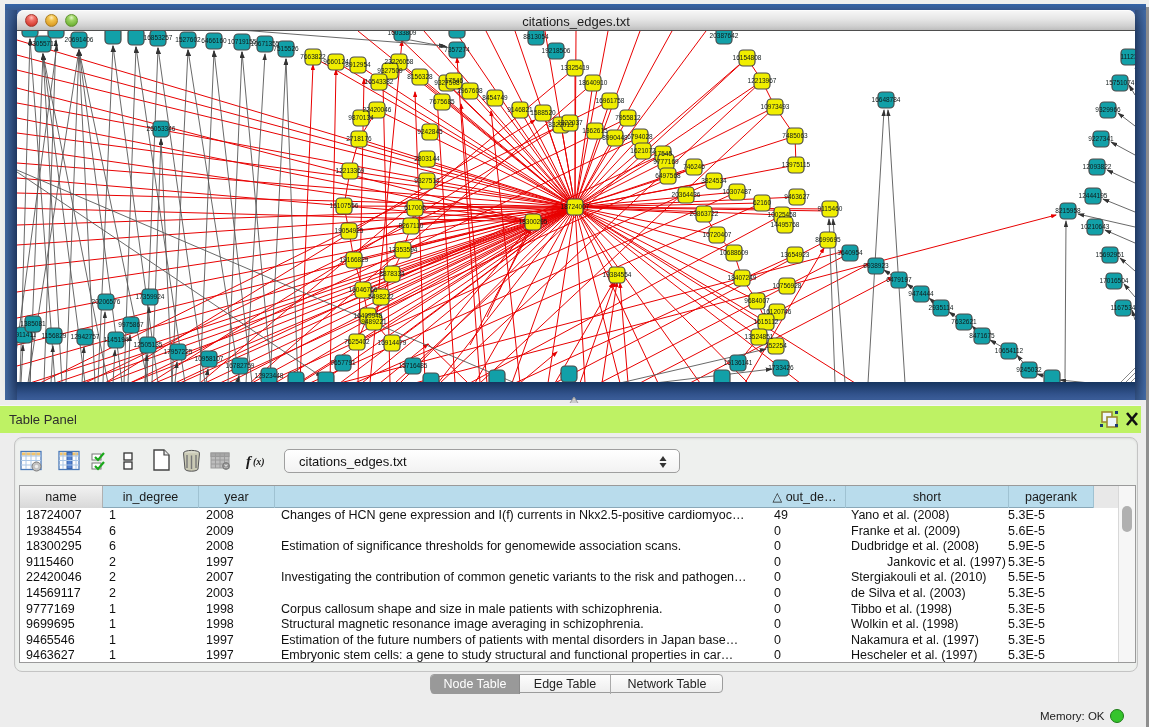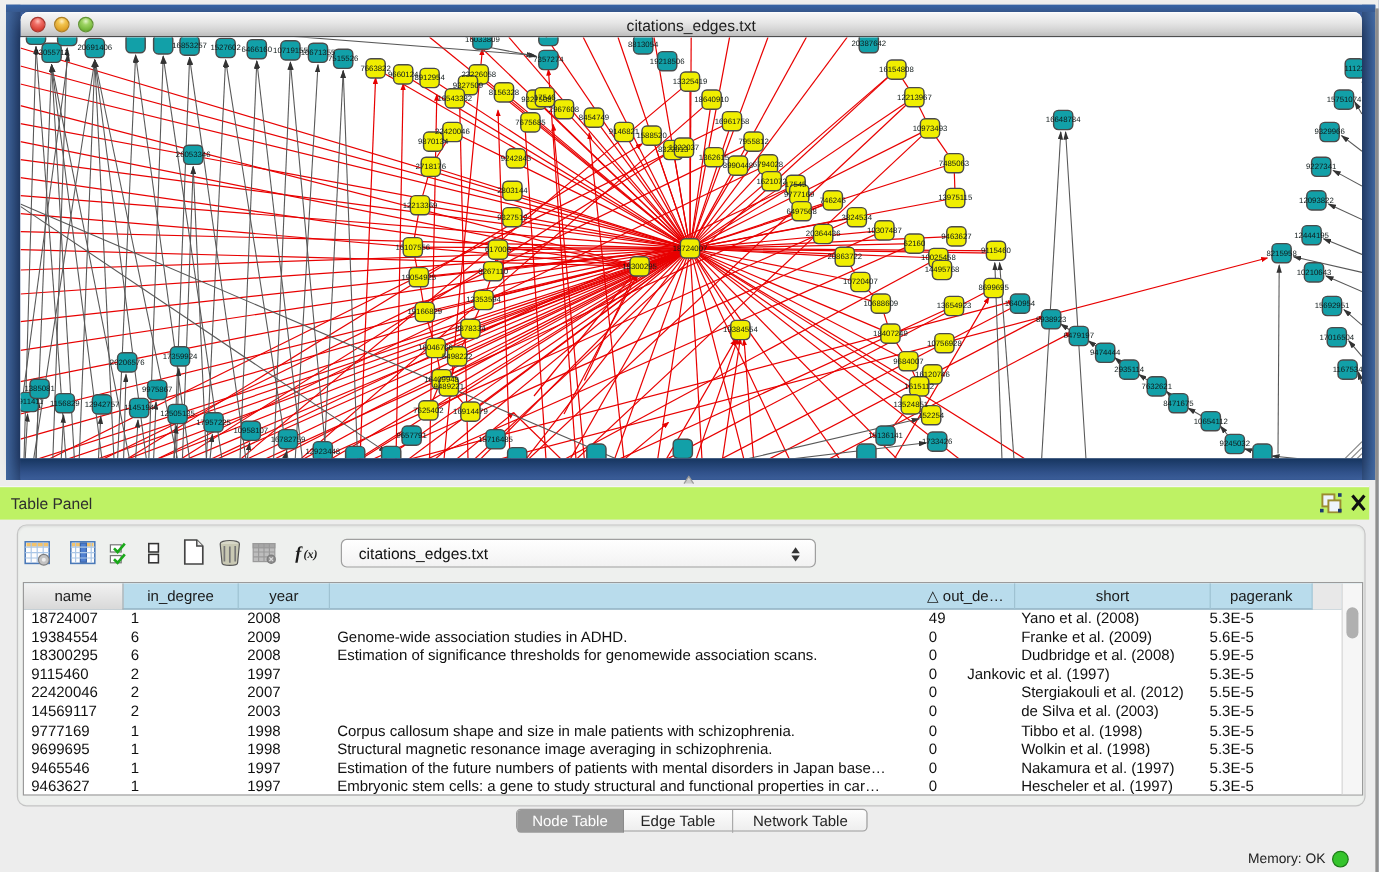--- a/index.html
+++ b/index.html
@@ -659,56 +659,57 @@
     <div class="th" style="left:179px;width:76px">year</div>
     <div class="th" style="left:744px;width:82px">△ out_de…</div>
     <div class="th" style="left:826px;width:163px">short</div>
     <div class="th" style="left:989px;width:85px">pagerank</div>
     <div class="th" style="left:1074px;width:24px;background:#e8e8e8;border-right:none"></div>
   </div>
   <div class="trow" style="top:22.0px">
 <span style="left:6px">18724007</span>
       <span style="left:89px">1</span>
       <span style="left:186px">2008</span>
+      <span style="left:261px">Changes of HCN gene expression and I(f) currents in Nkx2.5-positive cardiomyoc…</span>
       <span style="left:754px">49</span>
       <span style="left:831px">Yano et al. (2008)</span>
       <span style="left:988px">5.3E-5</span>
     </div>
 <div class="trow" style="top:37.6px">
 <span style="left:6px">19384554</span>
       <span style="left:89px">6</span>
       <span style="left:186px">2009</span>
-      <span style="left:261px">Genome-wide association studies in ADHD.</span>
       <span style="left:754px">0</span>
       <span style="left:831px">Franke et al. (2009)</span>
       <span style="left:988px">5.6E-5</span>
     </div>
 <div class="trow" style="top:53.2px">
 <span style="left:6px">18300295</span>
       <span style="left:89px">6</span>
       <span style="left:186px">2008</span>
       <span style="left:261px">Estimation of significance thresholds for genomewide association scans.</span>
       <span style="left:754px">0</span>
       <span style="left:831px">Dudbridge et al. (2008)</span>
       <span style="left:988px">5.9E-5</span>
     </div>
 <div class="trow" style="top:68.8px">
 <span style="left:6px">9115460</span>
       <span style="left:89px">2</span>
       <span style="left:186px">1997</span>
       <span style="left:754px">0</span>
-      <span style="left:786px">Jankovic et al. (1997)</span>
+      <span style="left:867px">Jankovic et al. (1997)</span>
       <span style="left:988px">5.3E-5</span>
     </div>
 <div class="trow" style="top:84.4px">
 <span style="left:6px">22420046</span>
       <span style="left:89px">2</span>
       <span style="left:186px">2007</span>
-      <span style="left:754px">0</span>
-      <span style="left:831px">Stergiakouli et al. (2012)</span>
+      <span style="left:261px">Investigating the contribution of common genetic variants to the risk and pathogen…</span>
+      <span style="left:754px">0</span>
+      <span style="left:831px">Stergiakouli et al. (2010)</span>
       <span style="left:988px">5.5E-5</span>
     </div>
 <div class="trow" style="top:100.0px">
 <span style="left:6px">14569117</span>
       <span style="left:89px">2</span>
       <span style="left:186px">2003</span>
       <span style="left:754px">0</span>
       <span style="left:831px">de Silva et al. (2003)</span>
       <span style="left:988px">5.3E-5</span>
     </div>

